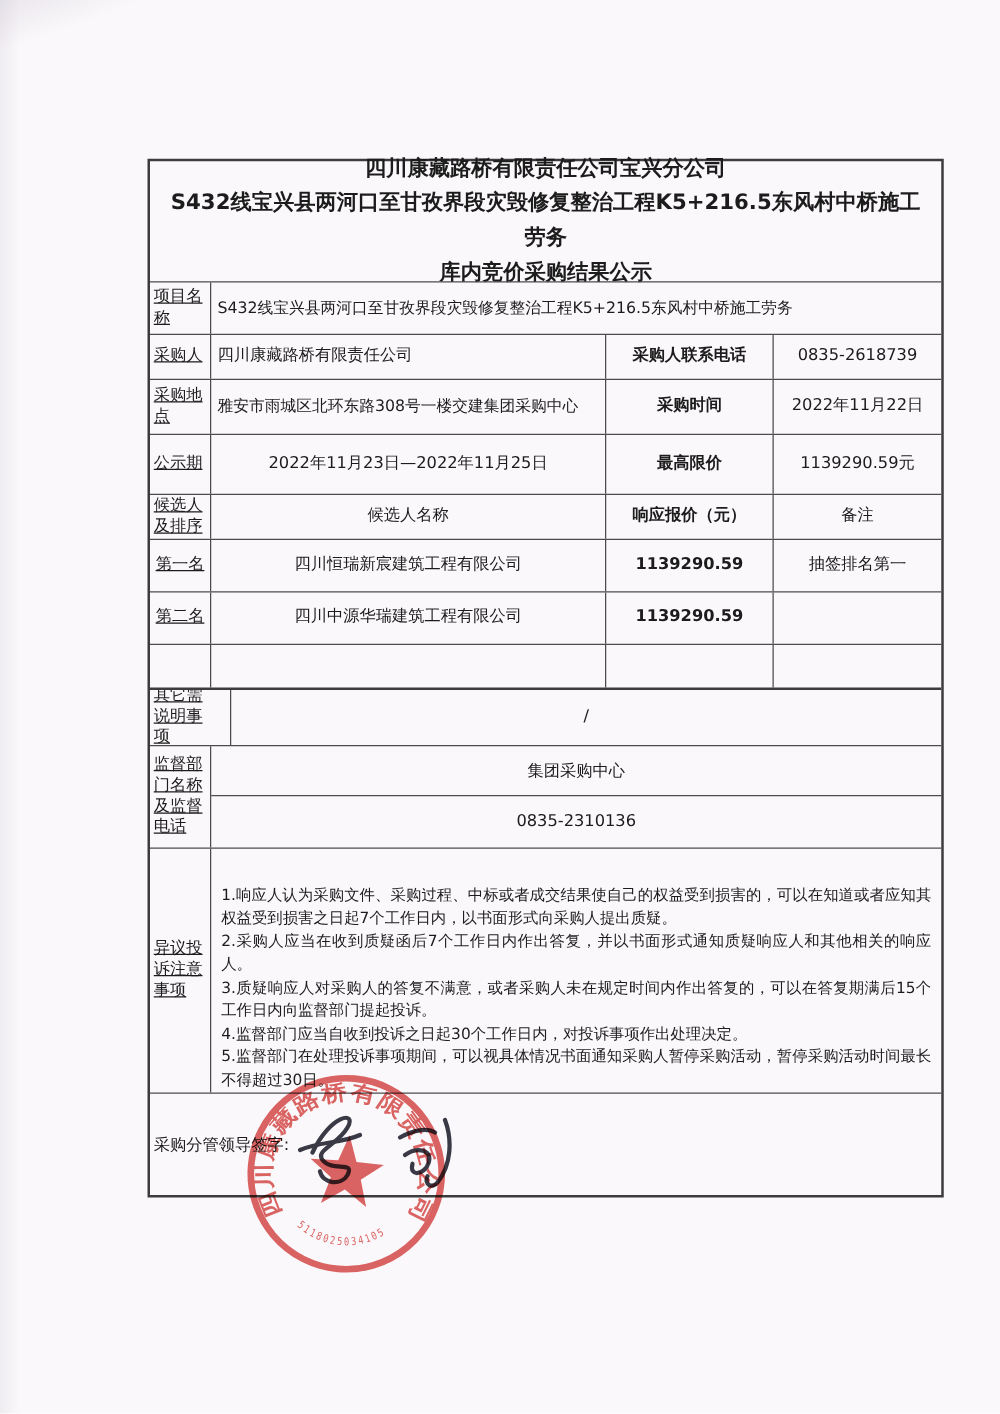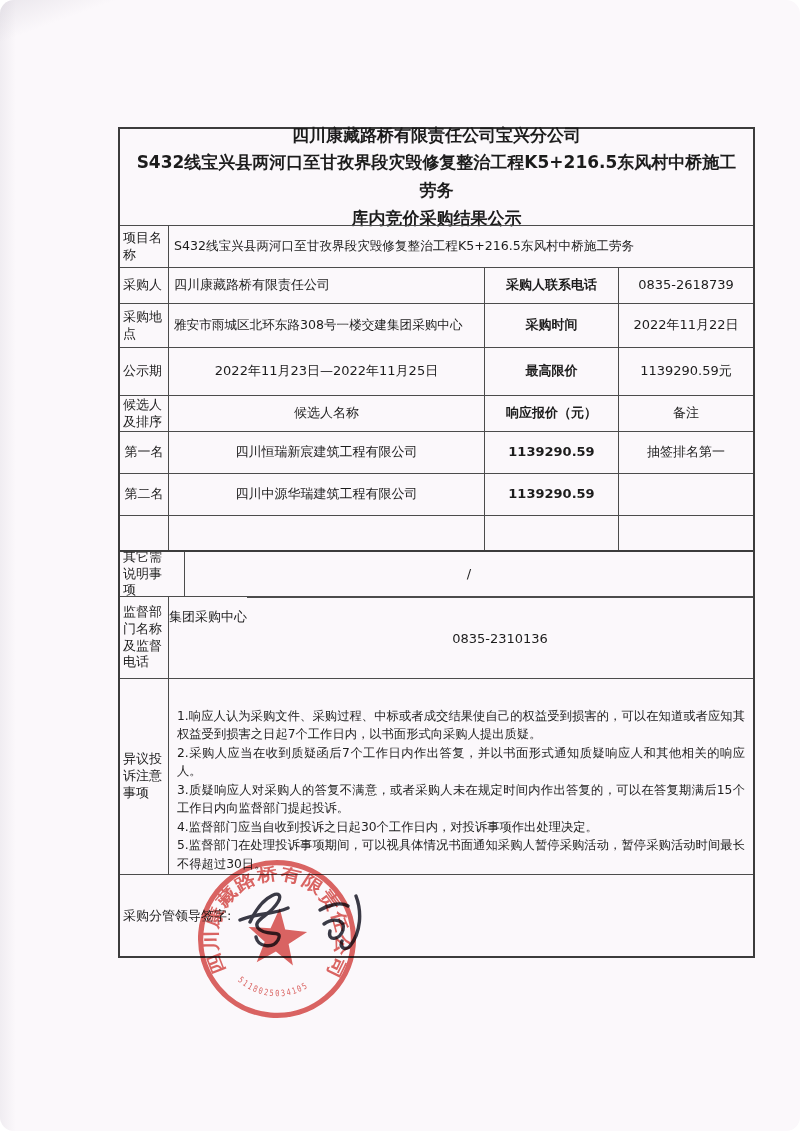--- a/index.html
+++ b/index.html
@@ -1,52 +1,51 @@
 <!DOCTYPE html>
 <html><head>
 <meta charset="utf-8">
 <style>
   html,body{margin:0;padding:0;}
   .page{
     position:relative;width:800px;height:1131px;overflow:hidden;
     background:#fbf8fb;
     font-family:"DejaVu Sans","Liberation Sans",sans-serif;
     color:#1c1c1c;
-    border-radius:14px;
   }
   .page::before{
     content:"";position:absolute;left:0;top:0;width:100%;height:100%;pointer-events:none;
     background:linear-gradient(160deg, rgba(190,185,198,.28) 0%, rgba(190,185,198,0) 3%),
                linear-gradient(90deg, rgba(190,185,198,.18) 0%, rgba(190,185,198,0) 2%);
   }
   .sheet{
     position:absolute;left:118px;top:127px;width:637px;height:831px;
     box-sizing:border-box;border:2px solid #3c3c3c;background:transparent;
     display:flex;flex-direction:column;
   }
   .row{display:flex;box-sizing:border-box;border-top:1px solid #4c4c4c;flex-shrink:0;}
   .row.first{border-top:none;}
   .row.thick{border-top:2px solid #3c3c3c;gap:16px;}
   .cell{
     box-sizing:border-box;border-left:1px solid #4c4c4c;
     display:flex;align-items:center;font-size:13px;line-height:1.3;
     padding:2px 5px;overflow:hidden;
   }
-  .cell.nb{border-left:none;}
+  .cell.nb{border-left:none;text-decoration:underline;}
   .w-label{width:48px;padding:2px 3px;}
   .w-val{width:316px;}
   .w-l2{width:134px;justify-content:center;text-align:left;font-weight:bold;}
   .w-v2{flex:1;justify-content:center;text-align:left;}
   .span3{flex:1;}
   .center{justify-content:center;text-align:center;}
   .title-row{
     display:flex;align-items:center;justify-content:center;text-align:center;
     font-weight:bold;font-size:17px;line-height:1.62;padding:4px 10px;
   }
-  .sup-right{flex:1;display:flex;}
+  .sup-right{flex:1;display:flex;flex-direction:column;}
   .sup-sub{box-sizing:border-box;display:flex;align-items:center;justify-content:center;font-size:13px;}
   .sup-sub + .sup-sub{border-top:1px solid #4c4c4c;}
   .objection-cell{
     display:block;flex:1;border-left:1px solid #4c4c4c;box-sizing:border-box;
     padding:28px 8px 6px 8px;font-size:12.3px;line-height:1.5;text-align:justify;
   }
   .sig-row{position:relative;flex:1;display:flex;align-items:center;}
   .sig-label{font-size:13px;padding-left:3px;}
   .seal{
     position:absolute;left:190px;top:852px;width:174px;height:174px;

